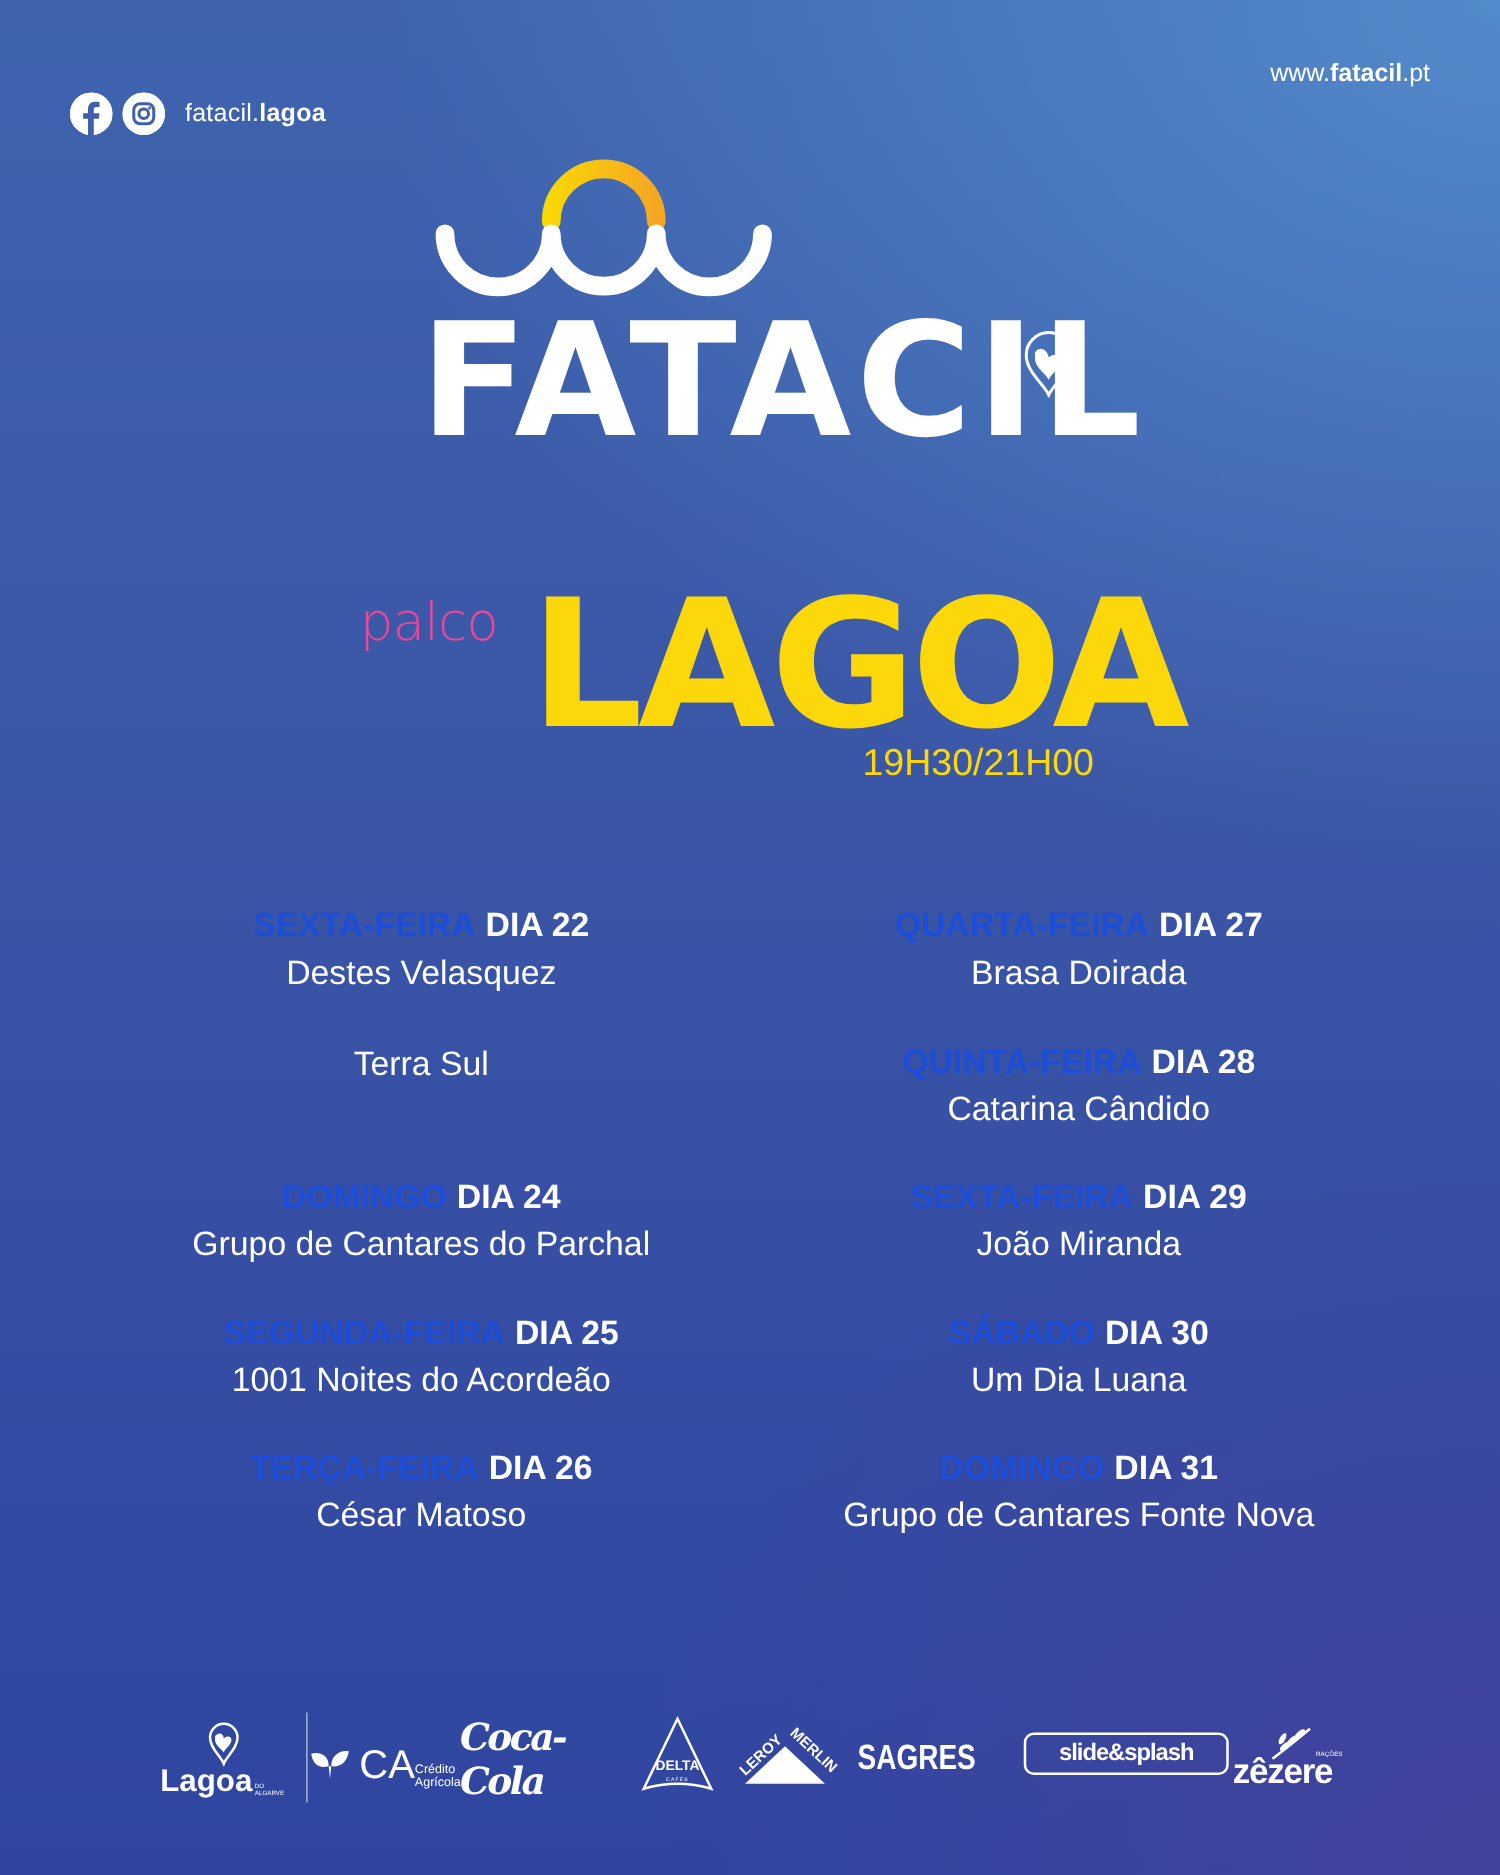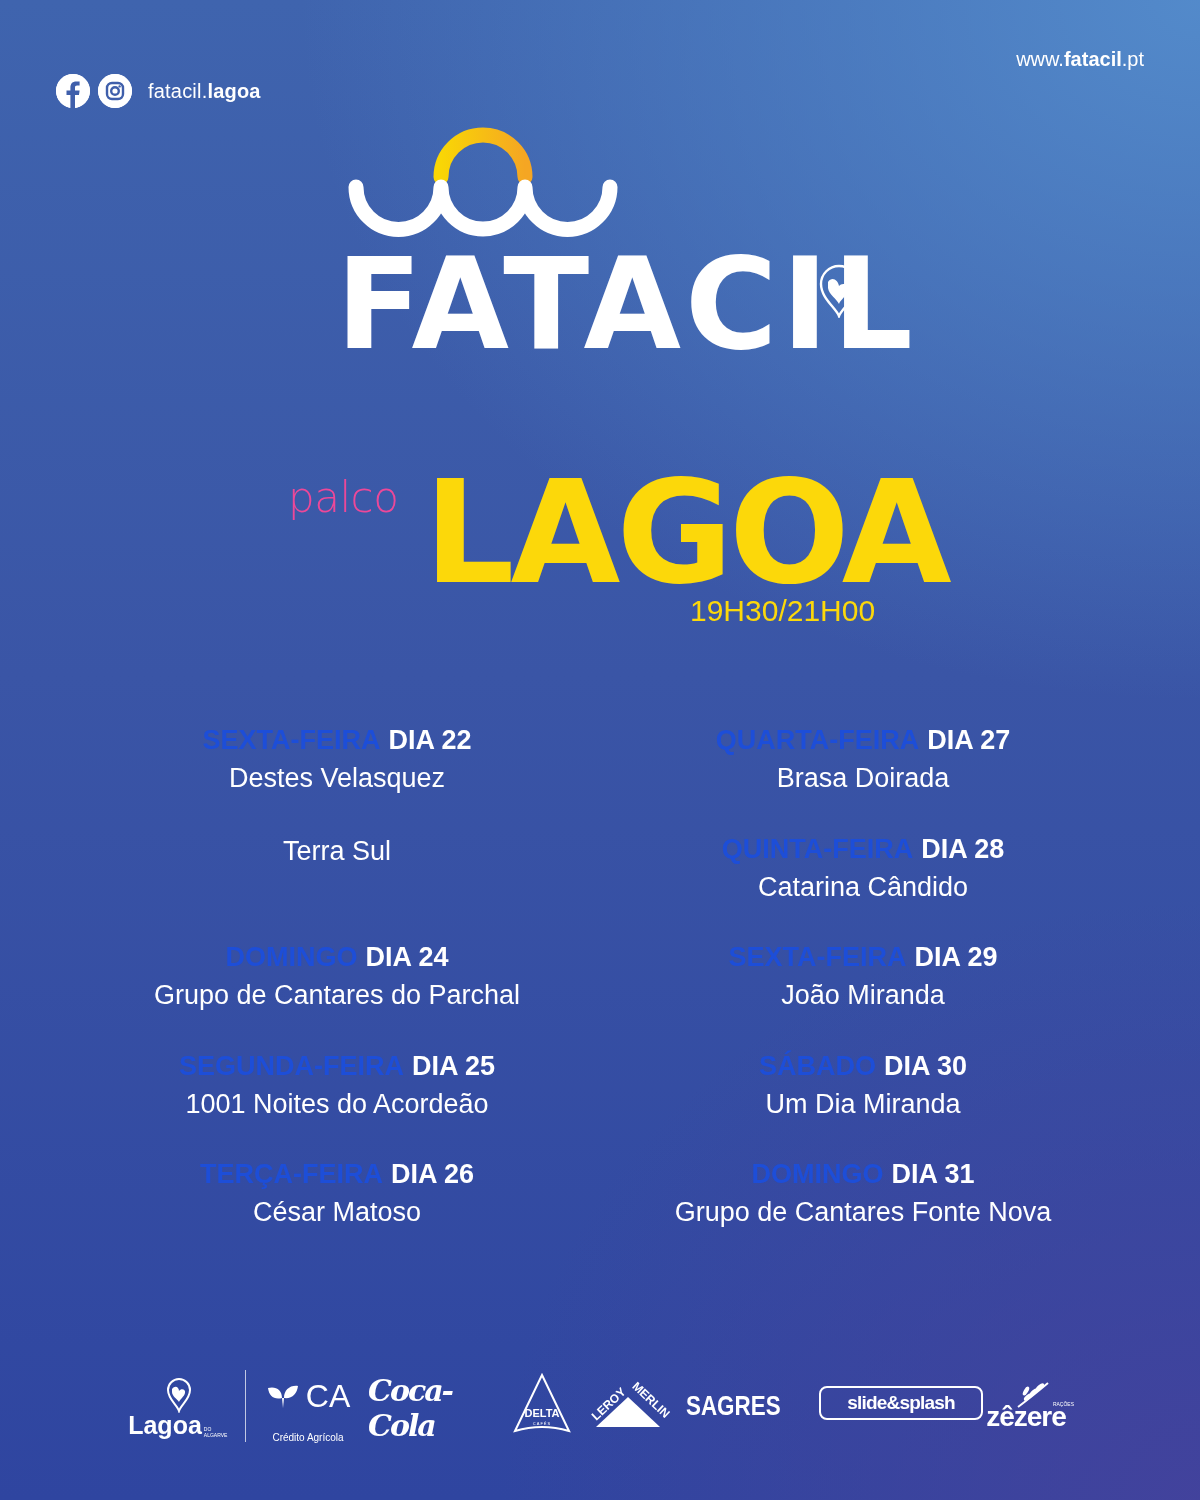--- a/index.html
+++ b/index.html
@@ -122,21 +122,21 @@
   <div class="entry">
     <div class="day"><span class="wd">QUINTA-FEIRA</span><span class="dn">DIA 28</span></div>
     <div class="artist">Catarina Cândido</div>
   </div>
   <div class="entry">
     <div class="day"><span class="wd">SEXTA-FEIRA</span><span class="dn">DIA 29</span></div>
     <div class="artist">João Miranda</div>
   </div>
   <div class="entry">
     <div class="day"><span class="wd">SÁBADO</span><span class="dn">DIA 30</span></div>
-    <div class="artist">Um Dia Miranda</div>
+    <div class="artist">Um Dia Luana</div>
   </div>
   <div class="entry">
     <div class="day"><span class="wd">DOMINGO</span><span class="dn">DIA 31</span></div>
     <div class="artist">Grupo de Cantares Fonte Nova</div>
   </div>
 </div>
 
 <div class="abs sponsors">
 
   <div class="sp" style="left:124px; top:8px; width:110px; height:68px; flex-direction:column;">
@@ -144,21 +144,21 @@
         <path d="M13 34 C11 28 2 22 2 13 A11 11 0 0 1 24 13 C24 22 15 28 13 34 Z" fill="none" stroke="#fff" stroke-width="2"></path>
         <path d="M6 12 C9 8 13 10 13 14 C15 11 20 12 19 16 C18 20 14 22 13 25 C11 22 6 19 6 15Z" fill="#fff"></path>
       </svg>
     <div style="display:flex; align-items:flex-end;">
       <span style="font-size:25px; font-weight:700; line-height:1;">Lagoa</span>
       <span style="font-size:5px; margin-left:2px; width:26px; line-height:1.2;">DO ALGARVE</span>
     </div>
   </div>
   <div class="abs divider" style="top:5px;"></div>
 
-  <div class="sp" style="left:262px; top:20px; width:92px; height:52px; flex-direction:column;">
+  <div class="sp" style="left:262px; top:20px; width:92px; height:52px; flex-direction:row;">
     <div style="display:flex; align-items:center; gap:6px;">
       <svg width="34" height="24" viewBox="0 0 34 24">
           <path d="M2 4 C10 2 16 6 16 14 C8 16 3 12 2 4Z M32 2 C24 1 18 6 18 14 C26 15 31 10 32 2Z" fill="#fff"></path>
           <path d="M16 14 L17 24 L18 14" fill="#fff"></path>
         </svg>
       <span style="font-size:32px; font-weight:400; line-height:1;">CA</span>
     </div>
     <span style="font-size:10px; margin-top:20px;">Crédito Agrícola</span>
   </div>
 

